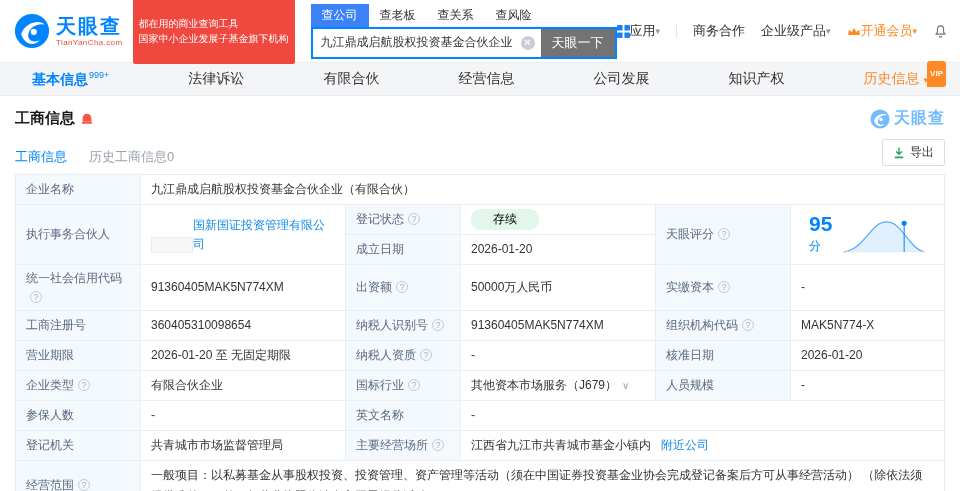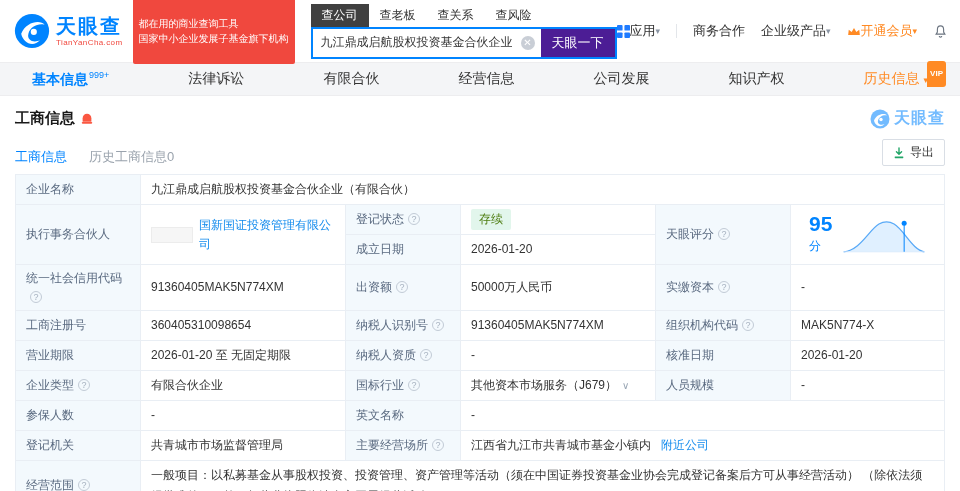--- a/index.html
+++ b/index.html
@@ -11,25 +11,25 @@
   .logo{display:flex;align-items:center;gap:6px;flex:none}
   .logo-icon{width:36px;height:36px;flex:none}
   .logo-col{display:flex;flex-direction:column;line-height:1}
   .logo-name{font-size:20px;font-weight:bold;color:#0084ff;letter-spacing:2px}
   .logo-domain{font-size:8px;color:#f0483e;margin-top:3px;letter-spacing:.4px}
   .slogan{margin-left:10px;background:#f0483e;color:#fff;font-size:10px;line-height:1.5;padding:18px 6px;border-radius:2px;white-space:nowrap;flex:none}
 
   .search-area{margin-left:16px;width:306px;flex:none}
   .search-tabs{display:flex}
   .search-tab{font-size:12px;padding:3px 11px;color:#333;cursor:pointer;background:#fff}
-  .search-tab.active{background:#404040;color:#fff}
+  .search-tab.active{background:#3b82f6;color:#fff}
   .search-box{display:flex;align-items:stretch;border:2px solid #0084ff;height:32px;background:#fff}
   .search-input{flex:1;border:0;outline:none;font-size:12px;padding:0 8px;color:#333;min-width:0;font-family:inherit}
   .clear-icon{align-self:center;width:14px;height:14px;border-radius:50%;background:#c9ced6;color:#fff;font-size:10px;line-height:14px;text-align:center;margin-right:6px;cursor:pointer;flex:none}
-  .search-btn{background:#4c1d95;color:#fff;border:0;width:74px;font-size:13px;cursor:pointer;flex:none;font-family:inherit}
+  .search-btn{background:#737373;color:#fff;border:0;width:74px;font-size:13px;cursor:pointer;flex:none;font-family:inherit}
 
   .top-menu{margin-left:auto;display:flex;align-items:center;gap:16px;font-size:13px;color:#333;white-space:nowrap}
   .menu-item{display:flex;align-items:center;cursor:pointer}
   .caret{font-size:9px;color:#8a94a3}
   .caret.orange{color:#ff8a24}
   .menu-divider{width:1px;height:14px;background:#e3e6ea}
   .vip-link{color:#ff8a24}
   .bell-wrap{cursor:pointer;display:flex;align-items:center}
 
   
@@ -52,24 +52,24 @@
   .subtab.active{color:#0084ff}
   .subtab.inactive{color:#9aa3ad}
   .export-btn{display:flex;align-items:center;gap:5px;border:1px solid #d9dee5;background:#fff;padding:4px 10px;border-radius:2px;font-size:12px;color:#333;cursor:pointer;font-family:inherit}
 
   
   table.info{width:100%;border-collapse:collapse;table-layout:fixed;margin-top:8px}
   .info tr{height:30px}
   .info td{border:1px solid #e9eef4;padding:4px 10px;font-size:12px;color:#333;vertical-align:middle;line-height:1.55;overflow:hidden}
   td.lbl{background:#f3f9fd;color:#5a6a80}
   .help{display:inline-block;width:12px;height:12px;border:1px solid #c2cbd6;border-radius:50%;color:#a6b1bf;font-size:9px;line-height:11px;text-align:center;margin-left:4px;vertical-align:1px;cursor:pointer}
-  .status-badge{display:inline-block;background:#e2f6ec;color:#4d7c0f;padding:1px 8px;border-radius:2px}
+  .status-badge{display:inline-block;background:#e2f6ec;color:#000000;padding:1px 22px;border-radius:9px}
   .link{color:#128bed;cursor:pointer;text-decoration:none}
   .nearby{color:#128bed;margin-left:10px;cursor:pointer}
-  .partner-cell{display:flex;align-items:center;gap:6px}
+  .partner-cell{display:flex;align-items:flex-end;gap:0}
   .partner-logo{width:42px;height:16px;background:#f6f6f6;border:1px solid #ececec;flex:none}
   .chev{color:#9aa7b5;font-size:10px;margin-left:5px;cursor:pointer}
   .score-cell{display:flex;align-items:center;justify-content:space-between;gap:4px;padding:2px 8px}
   .score-num{font-size:21px;color:#0084ff;font-weight:bold;line-height:1}
   .score-unit{font-size:12px;color:#0084ff}
   .score-chart{width:84px;height:44px;flex:none;cursor:pointer}
   .scope-val{line-height:1.7}
 </style>
 </head>
 <body>

